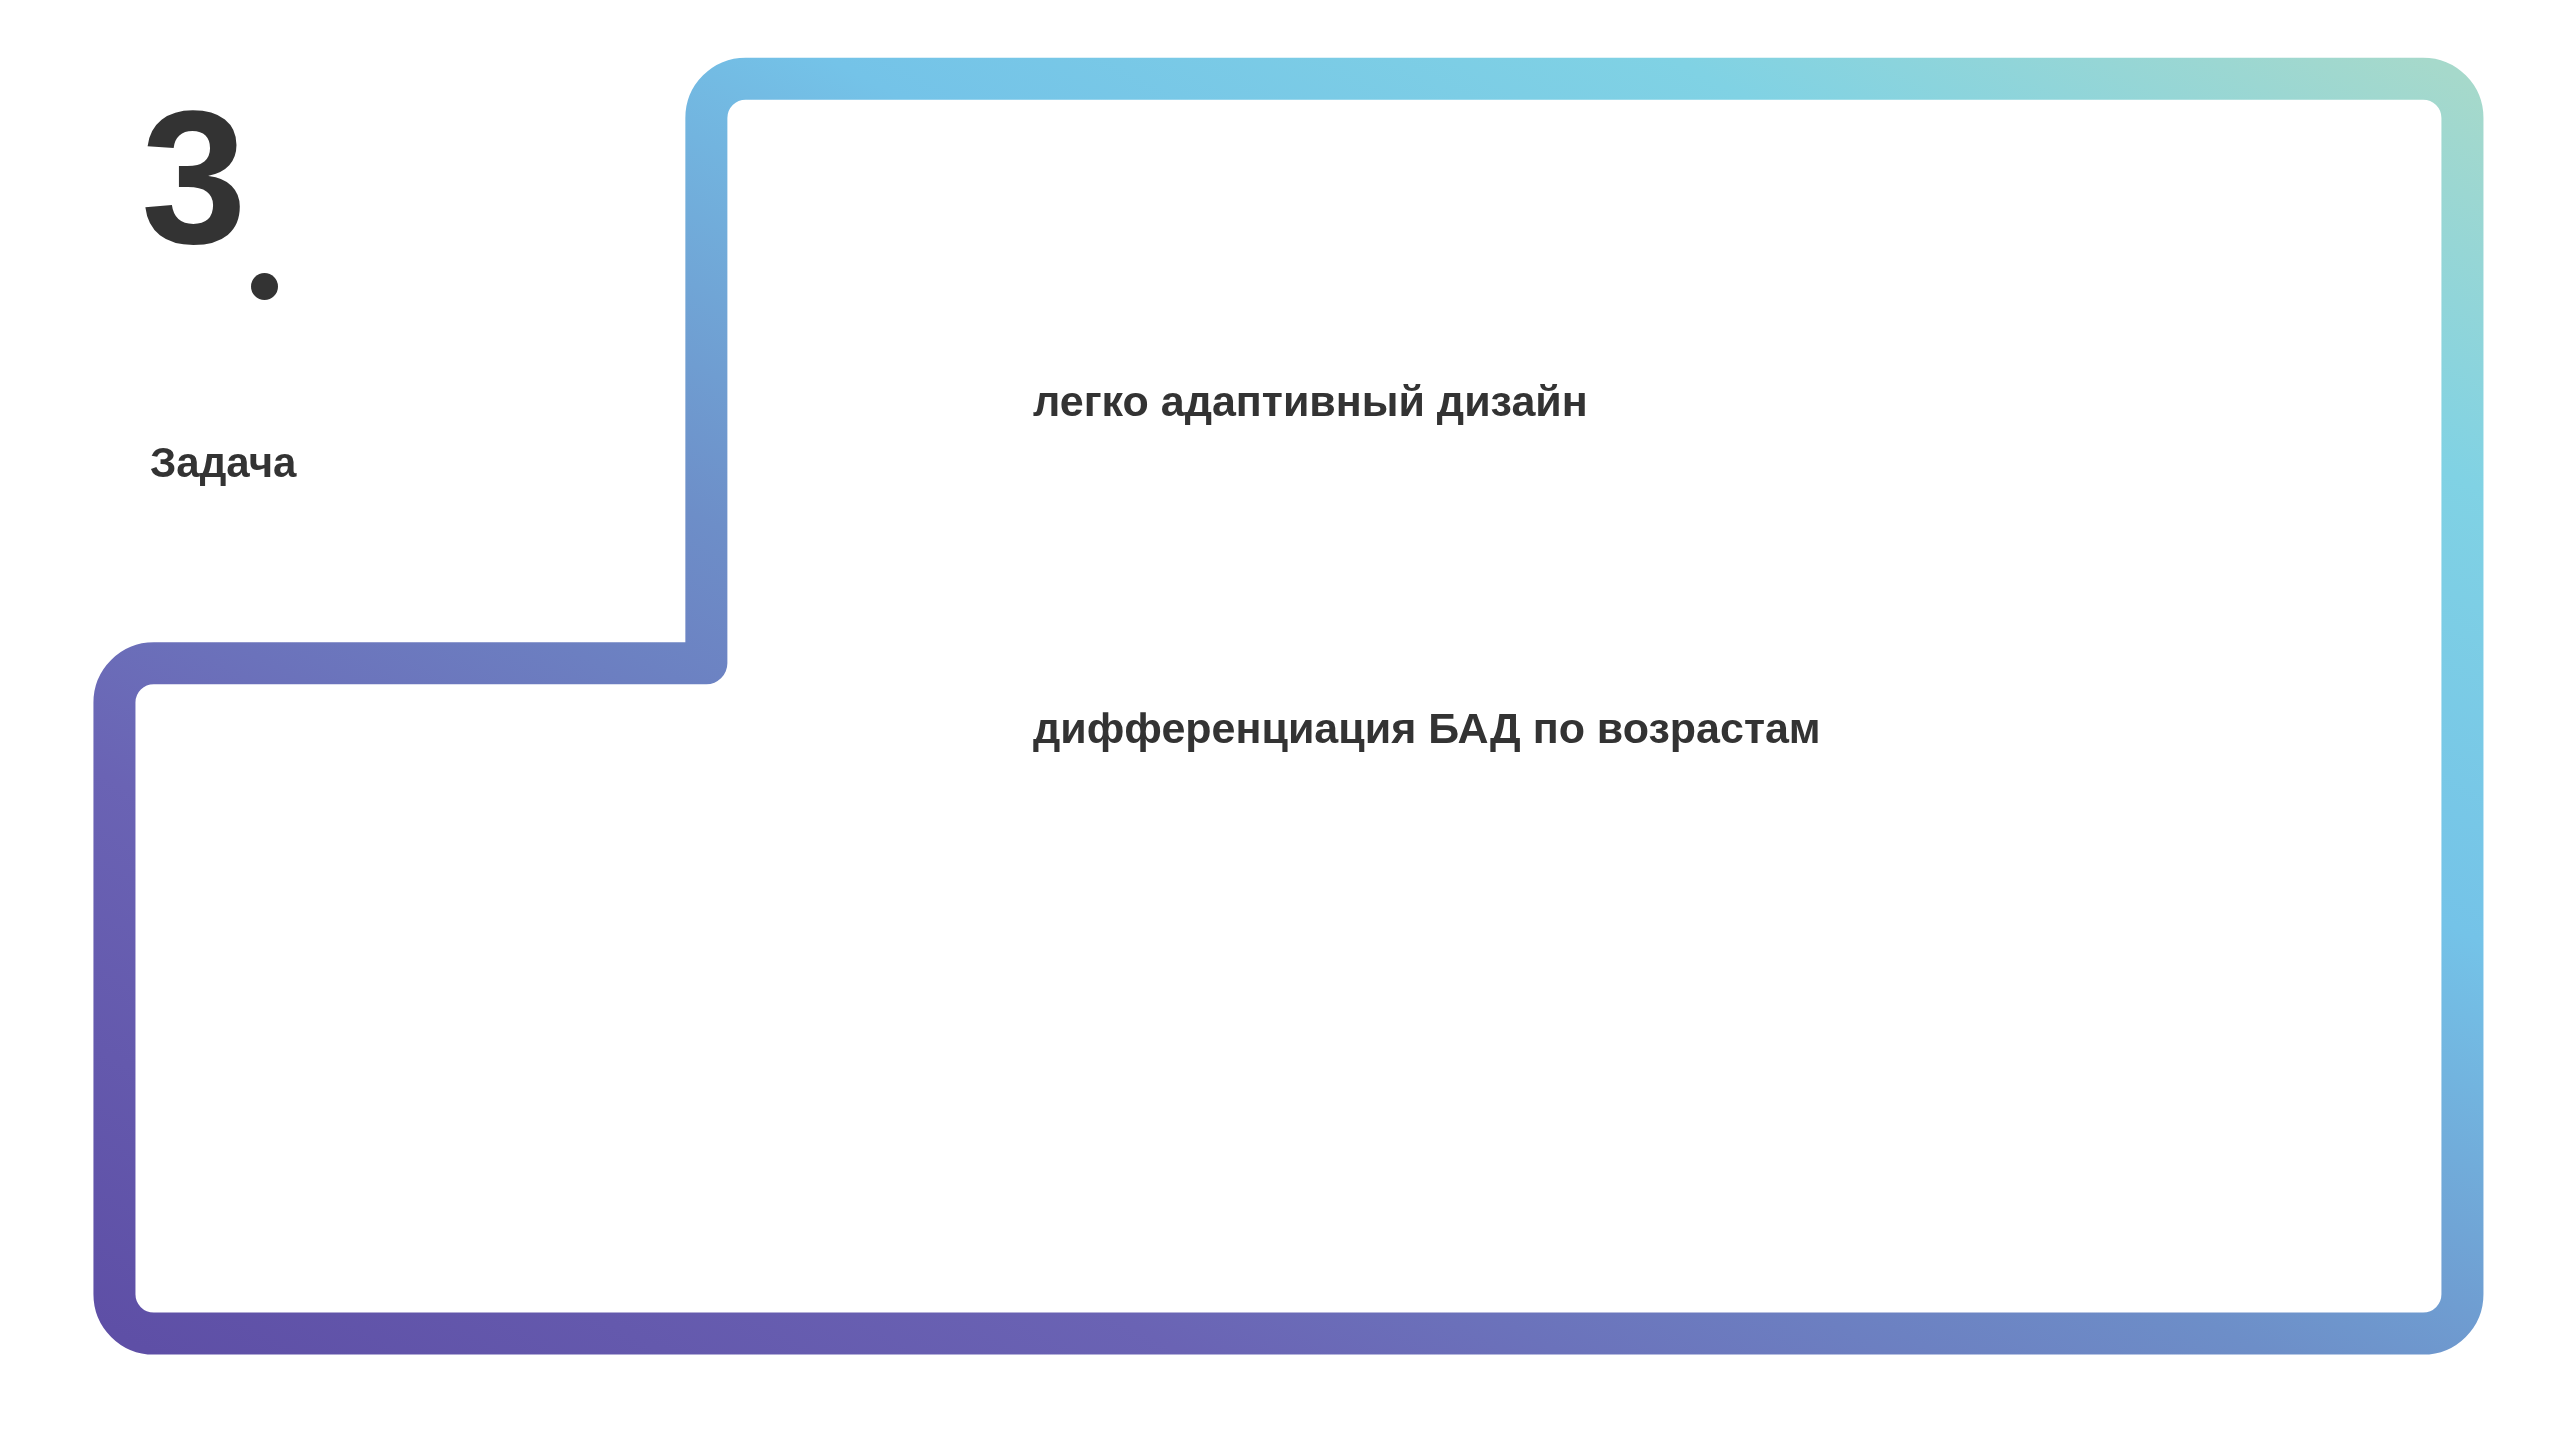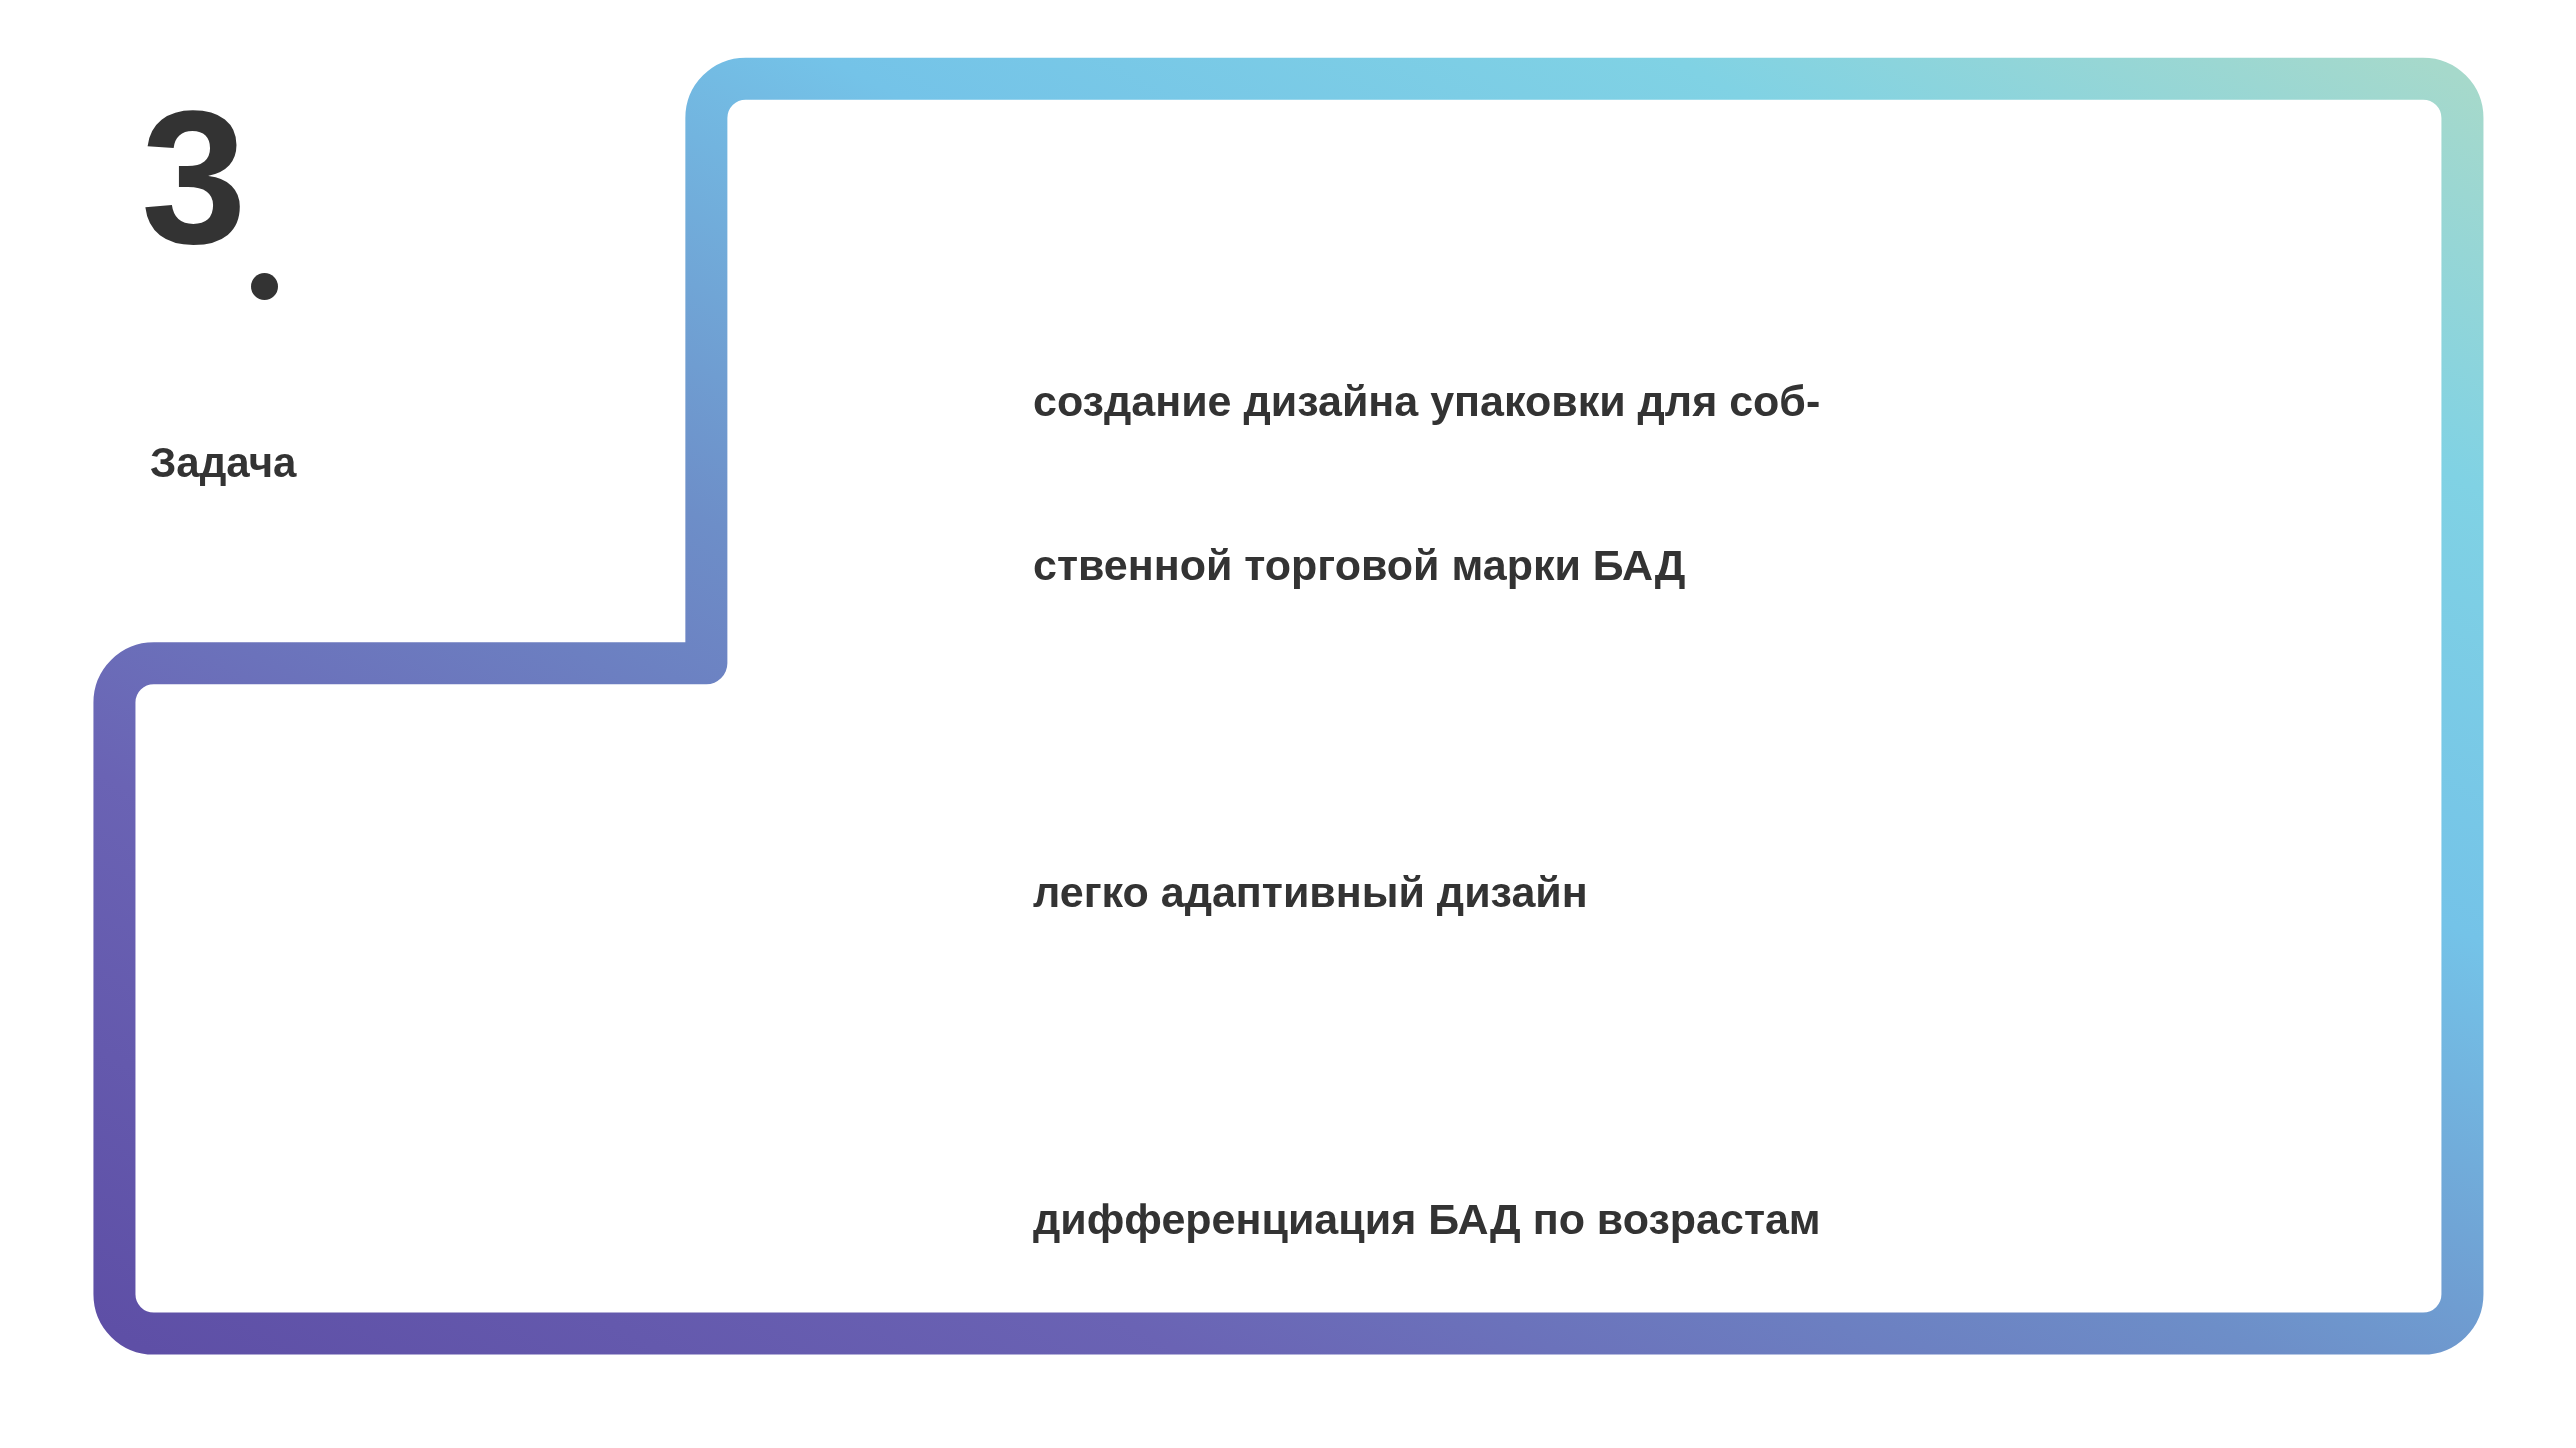--- a/index.html
+++ b/index.html
@@ -138,24 +138,20 @@
 
     <div id="step-number">3</div>
 
     <div id="step-number-dot"></div>
 
     <div id="section-label">Задача</div>
   </div>
 
   <div id="body-copy">
 
-    <div class="para">
-      <span class="line">создание дизайна упаковки для соб-</span>
-      <span class="line">ственной торговой марки БАД</span>
-    </div>
 
     <div class="para">
       <span class="line">легко адаптивный дизайн</span>
     </div>
 
     <div class="para">
       <span class="line">дифференциация БАД по возрастам</span>
     </div>
 
     <div class="para">

